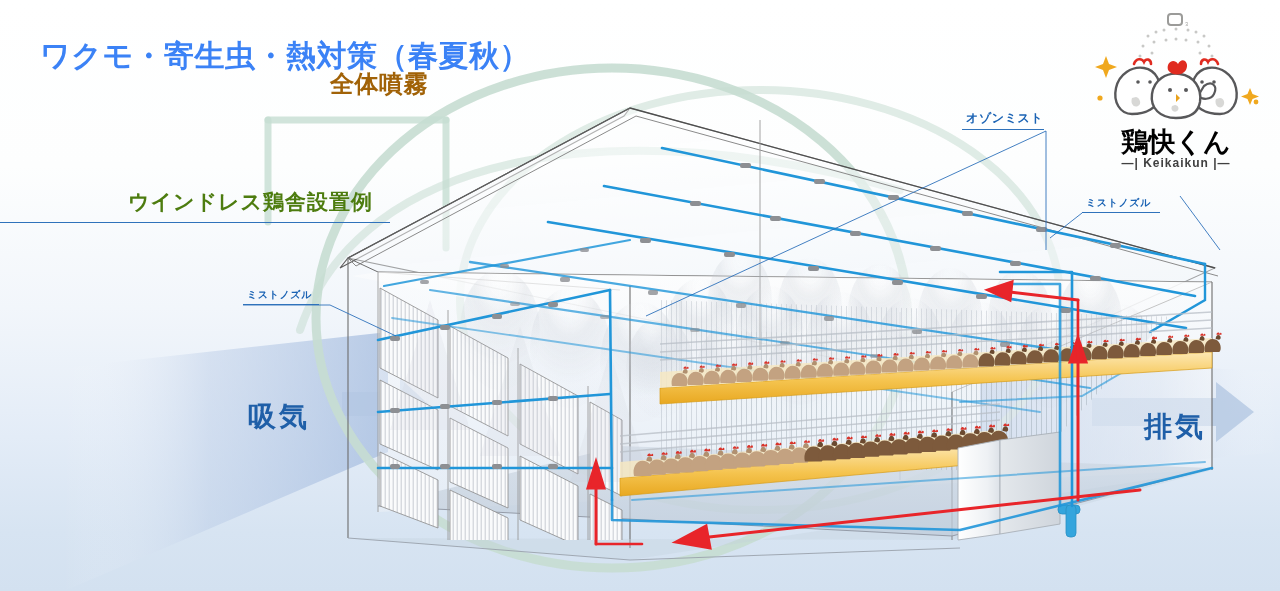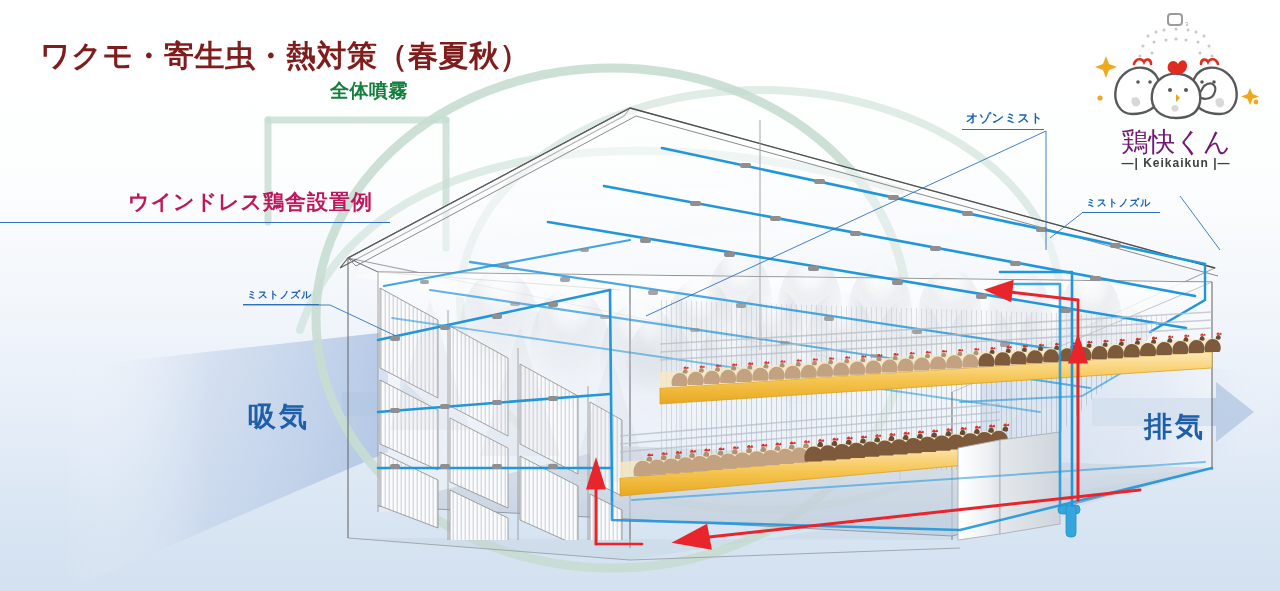--- a/index.html
+++ b/index.html
@@ -9,31 +9,31 @@
     background:#ffffff;
   }
   #stage{position:relative;width:1280px;height:591px;overflow:hidden;}
   #bg{position:absolute;inset:0;
       background:linear-gradient(180deg,#ffffff 0%,#fdfefe 28%,#f2f6fb 52%,#e3ecf7 74%,#d7e4f2 90%,#d3e1f0 100%);}
   .svg-layer{position:absolute;inset:0;width:1280px;height:591px;}
 
   
   .title-main{
     position:absolute;left:40px;top:36px;
-    font-size:30px;font-weight:700;color:#7f1d1d;letter-spacing:.5px;
+    font-size:30px;font-weight:700;color:#3b82f6;letter-spacing:.5px;
     white-space:nowrap;
   }
   .title-sub{
-    position:absolute;left:330px;top:78px;
-    font-size:19px;font-weight:700;color:#15803d;letter-spacing:.5px;
+    position:absolute;left:330px;top:68px;
+    font-size:24px;font-weight:700;color:#a16207;letter-spacing:.5px;
     white-space:nowrap;
   }
   .section-label{
     position:absolute;left:128px;top:188px;
-    font-size:21px;font-weight:700;color:#be185d;letter-spacing:1px;
+    font-size:21px;font-weight:700;color:#4d7c0f;letter-spacing:1px;
     white-space:nowrap;
   }
   .section-rule{
     position:absolute;left:0px;top:222px;width:390px;height:0;
     border-top:1.6px solid #2f72bb;
   }
   .flow-word{
     position:absolute;font-size:28px;font-weight:700;color:#1f5fa8;
     letter-spacing:3px;white-space:nowrap;
   }
@@ -53,21 +53,21 @@
   #callout-nozzle-r .ctext{font-size:10px;}
   #callout-nozzle-r .crule{width:78px;}
   #callout-nozzle-l{left:243px;top:288px;}
   #callout-nozzle-l .ctext{font-size:10px;}
   #callout-nozzle-l .crule{width:76px;}
 
   
   #logo{position:absolute;left:1086px;top:6px;width:180px;height:176px;}
   .logo-text-main{
     position:absolute;left:0;top:118px;width:180px;text-align:center;
-    font-size:27px;font-weight:400;color:#701a75;letter-spacing:0px;
+    font-size:27px;font-weight:700;color:#000000;letter-spacing:0px;
   }
   .logo-text-sub{
     position:absolute;left:0;top:150px;width:180px;text-align:center;
     font-size:12px;font-weight:700;color:#404040;letter-spacing:1px;
   }
 </style>
 </head>
 <body>
 
 <div id="stage">

